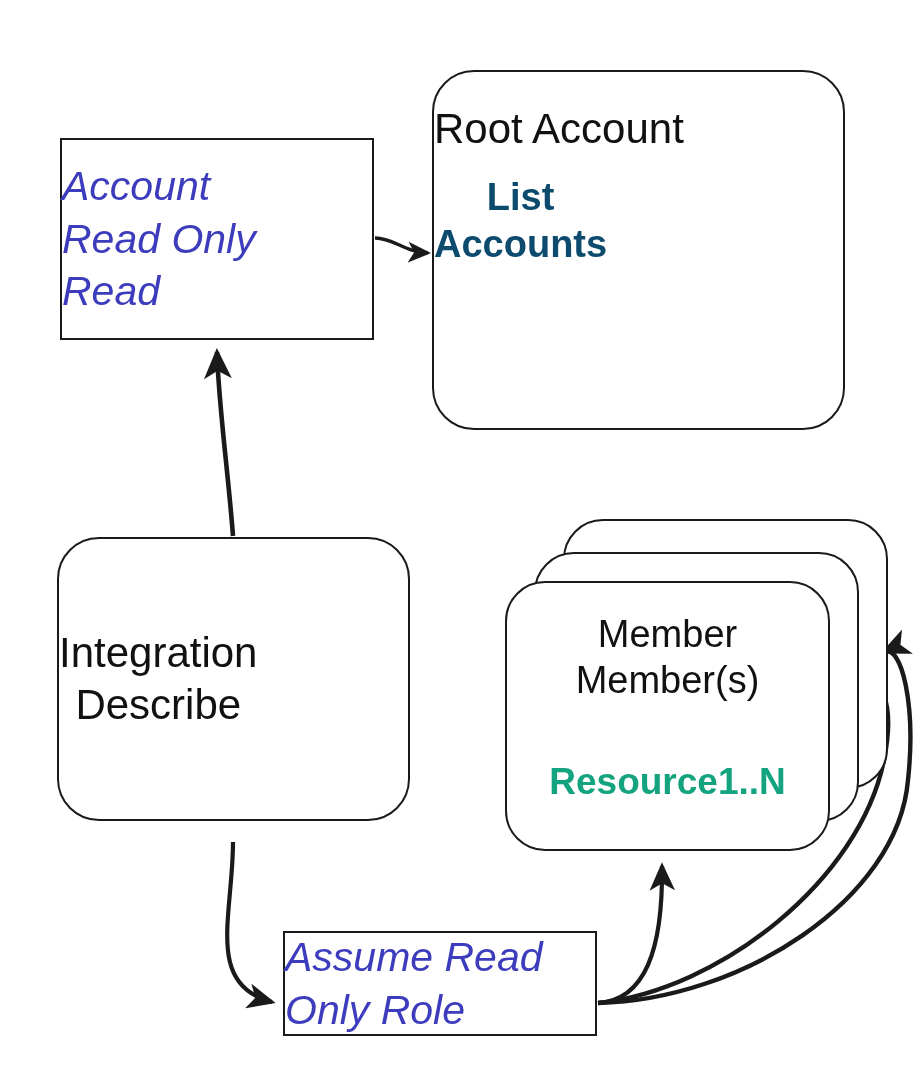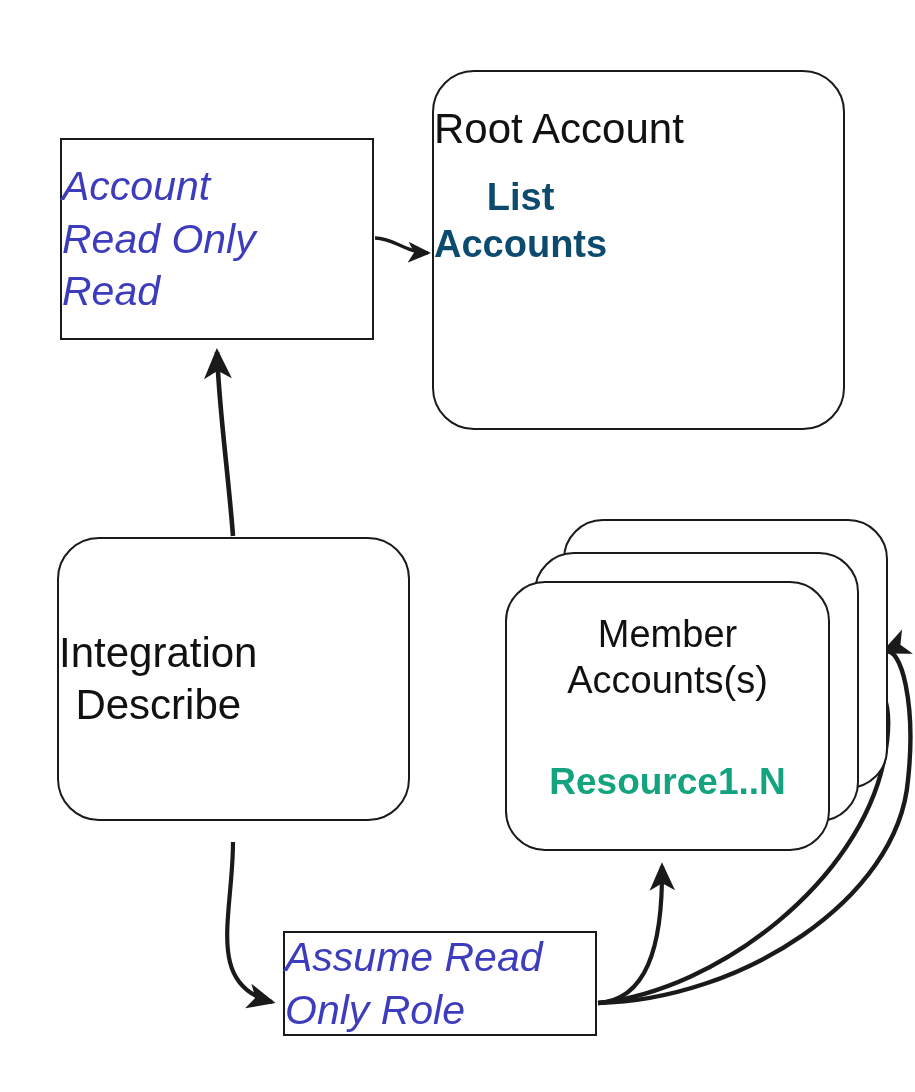--- a/index.html
+++ b/index.html
@@ -189,21 +189,21 @@
       <span class="acct-line">Describe</span>
     </div>
   </div>
 
   <div id="member-stack">
     <div class="stack-layer back"></div>
     <div class="stack-layer mid"></div>
     <div class="stack-layer front">
       <div class="acct-title">
         <span class="acct-line">Member</span>
-        <span class="acct-line">Accounts(s)</span>
+        <span class="acct-line">Member(s)</span>
       </div>
       <div class="res-list">
         <span class="acct-line">Resource1..N</span>
       </div>
     </div>
   </div>
 
   <div id="role-bottom" class="node sharp role-box">
     <span class="role-line">Assume Read</span>
     <span class="role-line">Only Role</span>

